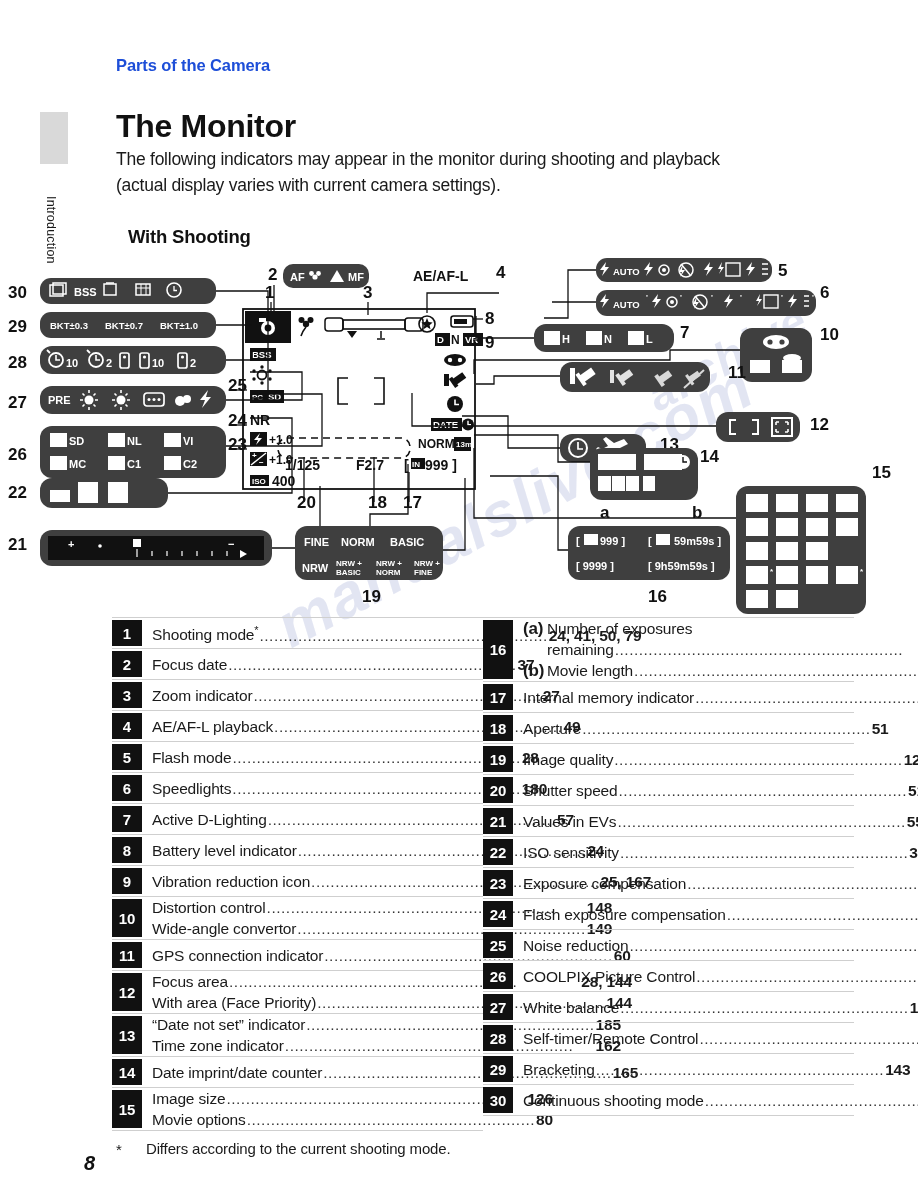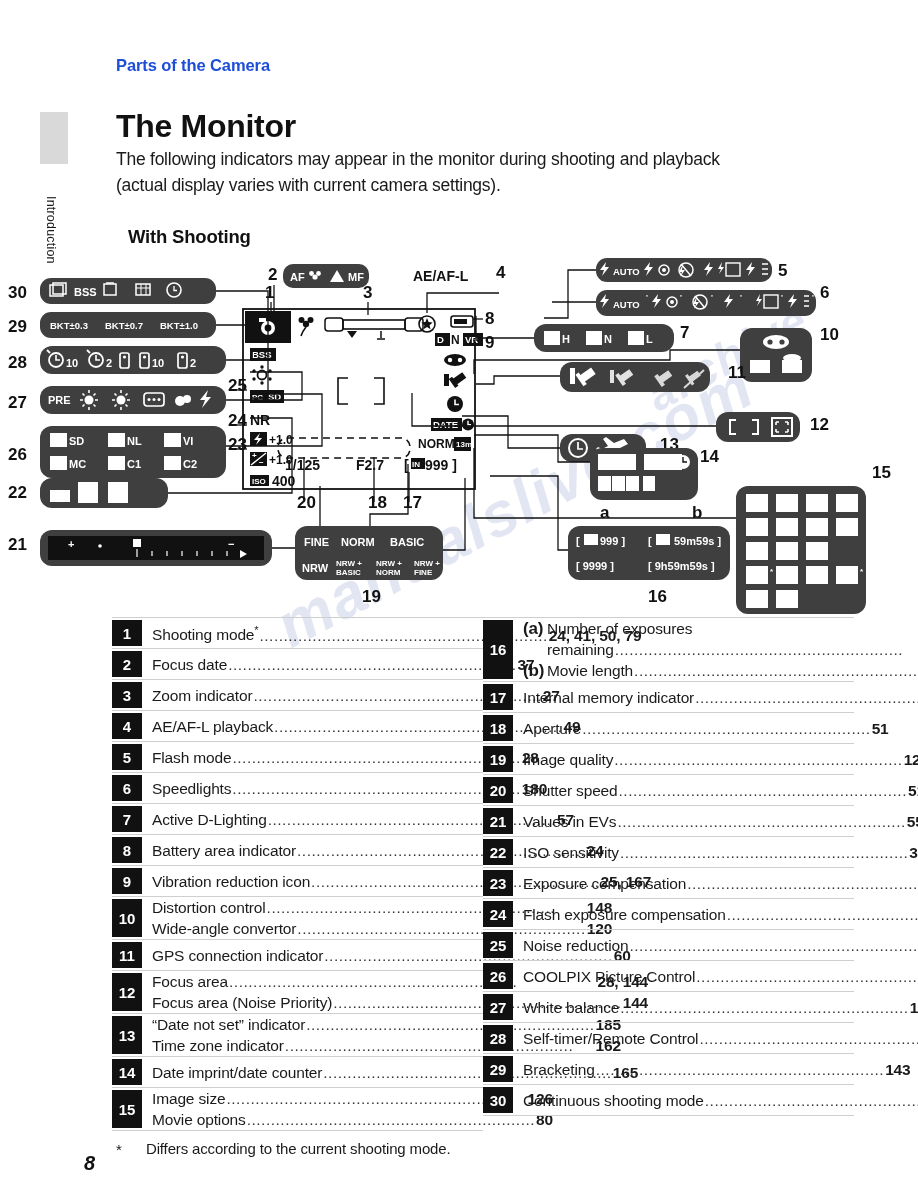--- a/index.html
+++ b/index.html
@@ -754,21 +754,21 @@
               <span class="lbl">Active D-Lighting</span>
               <span class="dots">............................................................</span>
               <span class="pg">57</span>
             </div>
           </div>
         </div>
         <div class="lrow">
           <div class="lnum">8</div>
           <div class="lbody">
             <div class="lentry">
-              <span class="lbl">Battery area indicator</span>
+              <span class="lbl">Battery level indicator</span>
               <span class="dots">............................................................</span>
               <span class="pg">24</span>
             </div>
           </div>
         </div>
         <div class="lrow">
           <div class="lnum">9</div>
           <div class="lbody">
             <div class="lentry">
               <span class="lbl">Vibration reduction icon</span>
@@ -781,21 +781,21 @@
           <div class="lnum">10</div>
           <div class="lbody">
             <div class="lentry">
               <span class="lbl">Distortion control</span>
               <span class="dots">............................................................</span>
               <span class="pg">148</span>
             </div>
             <div class="lentry">
               <span class="lbl">Wide-angle convertor</span>
               <span class="dots">............................................................</span>
-              <span class="pg">120</span>
+              <span class="pg">149</span>
             </div>
           </div>
         </div>
         <div class="lrow">
           <div class="lnum">11</div>
           <div class="lbody">
             <div class="lentry">
               <span class="lbl">GPS connection indicator</span>
               <span class="dots">............................................................</span>
               <span class="pg">60</span>
@@ -804,21 +804,21 @@
         </div>
         <div class="lrow">
           <div class="lnum">12</div>
           <div class="lbody">
             <div class="lentry">
               <span class="lbl">Focus area</span>
               <span class="dots">............................................................</span>
               <span class="pg">28, 144</span>
             </div>
             <div class="lentry">
-              <span class="lbl">Focus area (Noise Priority)</span>
+              <span class="lbl">With area (Face Priority)</span>
               <span class="dots">............................................................</span>
               <span class="pg">144</span>
             </div>
           </div>
         </div>
         <div class="lrow">
           <div class="lnum">13</div>
           <div class="lbody">
             <div class="lentry">
               <span class="lbl">“Date not set” indicator</span>

